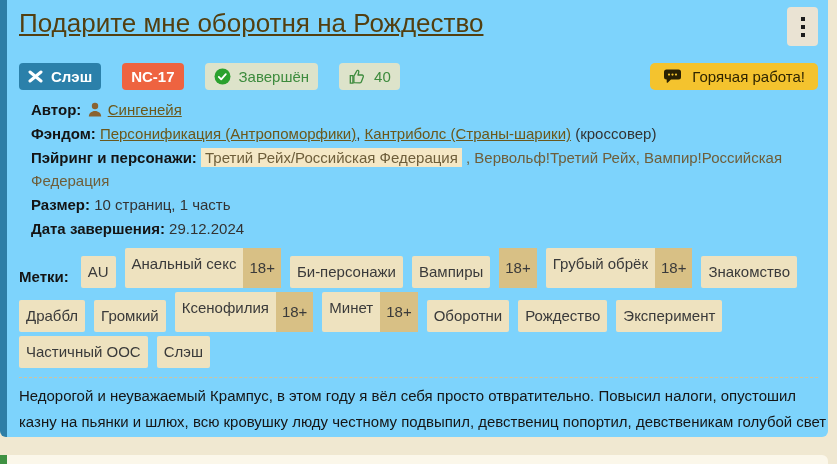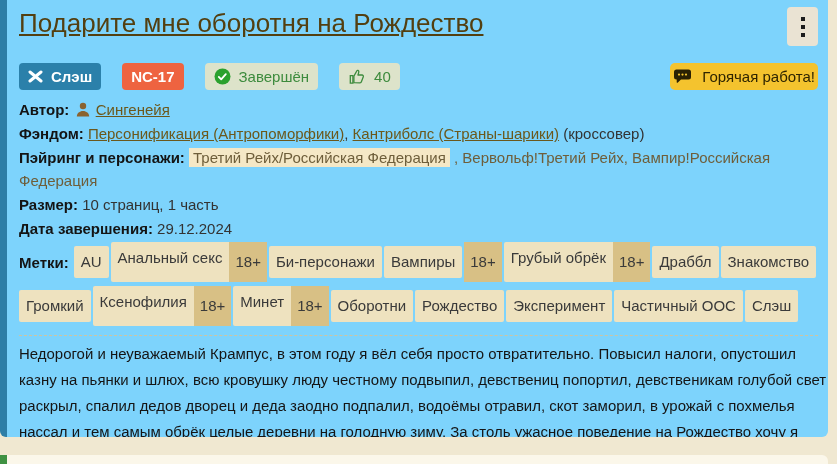--- a/index.html
+++ b/index.html
@@ -29,31 +29,31 @@
     cursor:pointer;
   }
   .kebab i{width:4px;height:4px;background:#1c1c1c;display:block}
   .badges{display:flex;align-items:flex-start;gap:21px;margin-top:23px}
   .badge{font-size:15px;line-height:21px;padding:3px 9px;border-radius:4px;display:inline-flex;align-items:center;gap:8px;white-space:nowrap}
   .badge.direction{background:#2b80aa;color:#fff;font-weight:bold}
   .badge.rating{background:#ee6340;color:#fff;font-weight:bold}
   .badge.light{background:#dde3ca;color:#3d8b3d}
   .hot{
     margin-left:auto;background:#f4c32e;color:#2f2500;font-size:15px;
-    padding:5px 3px;border-radius:5px;border:none;cursor:pointer;
+    padding:5px 13px;border-radius:5px;border:none;cursor:pointer;
     display:inline-flex;align-items:center;gap:10px;white-space:nowrap;
   }
   .meta{margin-top:8px;font-size:15px;color:#333;line-height:23px}
-  .meta .row{margin:1px 0}
+  .meta .row{margin:1px 12px}
   b.lbl{color:#141414}
   a.link{color:#6b581c;text-decoration:underline;cursor:pointer}
   .author-ic{vertical-align:-2px;margin:0 2px}
   .pair-main{background:#f5e8c6;color:#6e5e3a;padding:1px 4px;cursor:pointer}
   .pair-rest{color:#6e5e3a;cursor:pointer}
-  .tags{display:flex;flex-wrap:wrap;align-items:center;gap:4px 2px;margin-top:2px}
+  .tags{display:flex;flex-wrap:wrap;align-items:flex-end;gap:4px 9px;margin-top:8px}
   .tags b.lbl{margin-right:3px}
   .tag{display:inline-flex;background:#eee2bf;border-radius:2px;color:#3a3a3a;cursor:pointer;line-height:20px}
   .tag-main{padding:6px 7px}
   .tag-adult{background:#d8c085;padding:10px 6px}
   .divider{border:none;border-top:1px dashed #cfc49f;margin:9px 0 5px}
   .desc{
     width:840px;transform:scaleX(0.965);transform-origin:0 0;
     font-size:15.5px;line-height:26px;color:#151515;margin-top:3px;
   }
   .next-card{
@@ -152,24 +152,24 @@
           <span class="tag-main">Вампиры</span>
         </span>
         <span class="tag">
           <span class="tag-adult">18+</span>
         </span>
         <span class="tag">
           <span class="tag-main">Грубый обрёк</span>
           <span class="tag-adult">18+</span>
         </span>
         <span class="tag">
+          <span class="tag-main">Знакомство</span>
+        </span>
+        <span class="tag">
           <span class="tag-main">Драббл</span>
-        </span>
-        <span class="tag">
-          <span class="tag-main">Знакомство</span>
         </span>
         <span class="tag">
           <span class="tag-main">Громкий</span>
         </span>
         <span class="tag">
           <span class="tag-main">Ксенофилия</span>
           <span class="tag-adult">18+</span>
         </span>
         <span class="tag">
           <span class="tag-main">Минет</span>

